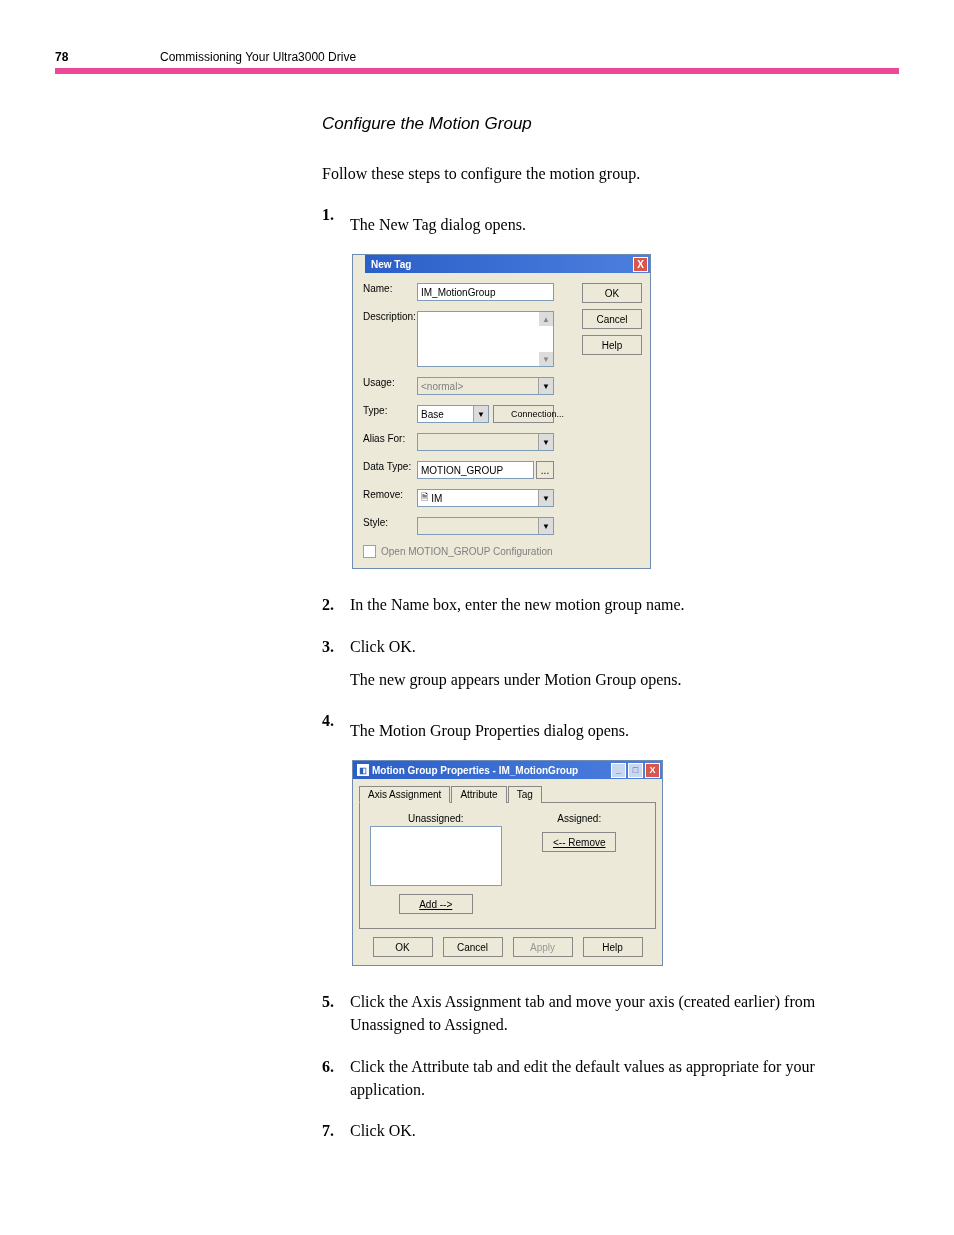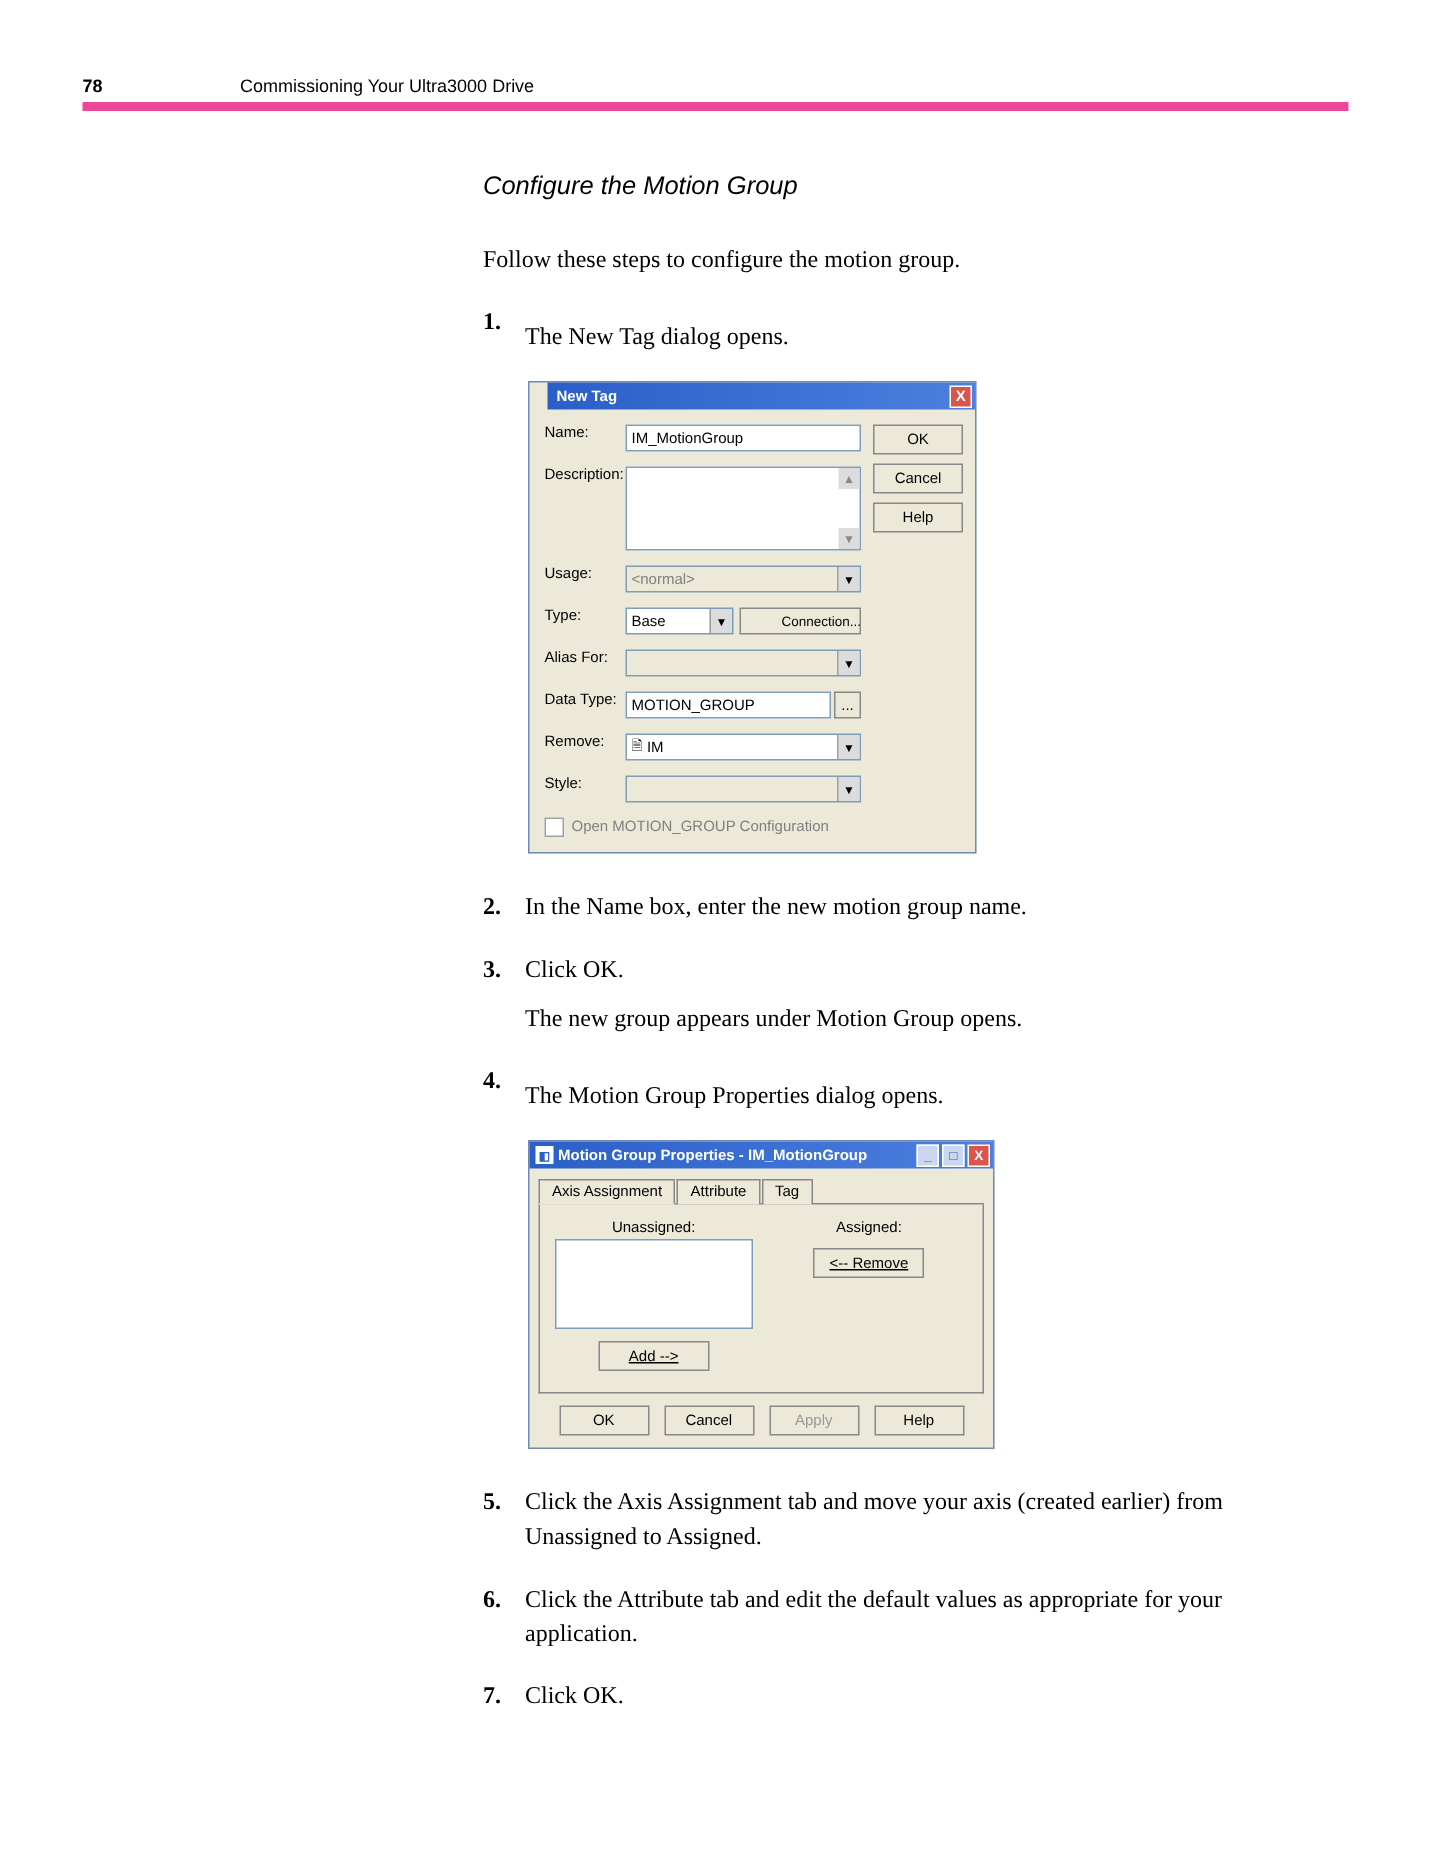--- a/index.html
+++ b/index.html
@@ -83,20 +83,21 @@
   .close-x {
     width:15px; height:15px;
     background:#d9564d; color:#fff; display:flex;
     align-items:center; justify-content:center;
     border:1px solid #fff; font-size:10px; font-weight:bold;
     box-sizing:border-box;
   }
   .dlg1-body {
     padding: 10px 8px 10px 10px;
     display:flex;
+    gap:20px;
   }
   .fields { flex:1; }
   .btncol { width:60px; margin-left:8px; }
   .row { display:flex; align-items:flex-start; margin-bottom:10px; }
   .row label { width:54px; color:#000; }
   .field {
     flex:1; height:16px; border:1px solid #7f9db9;
     background:#fff; padding:0 3px; font-size:10px;
     display:flex; align-items:center;
   }

